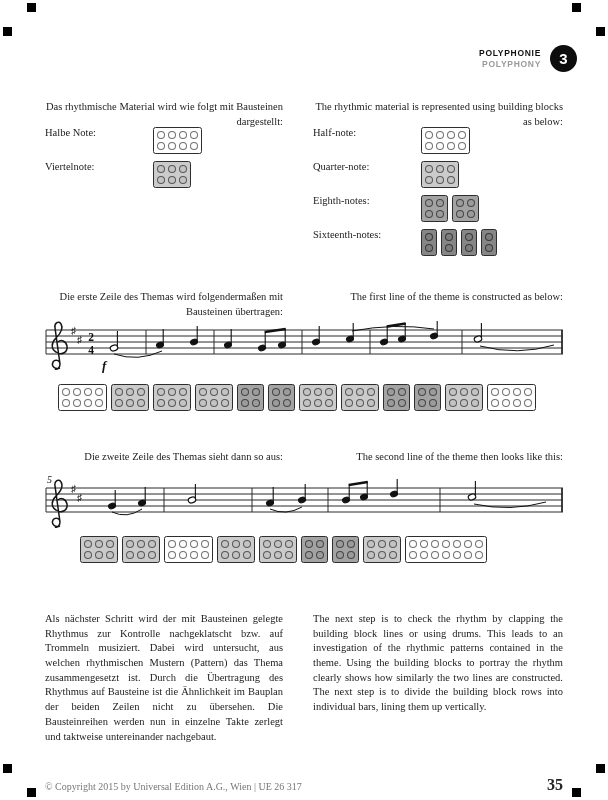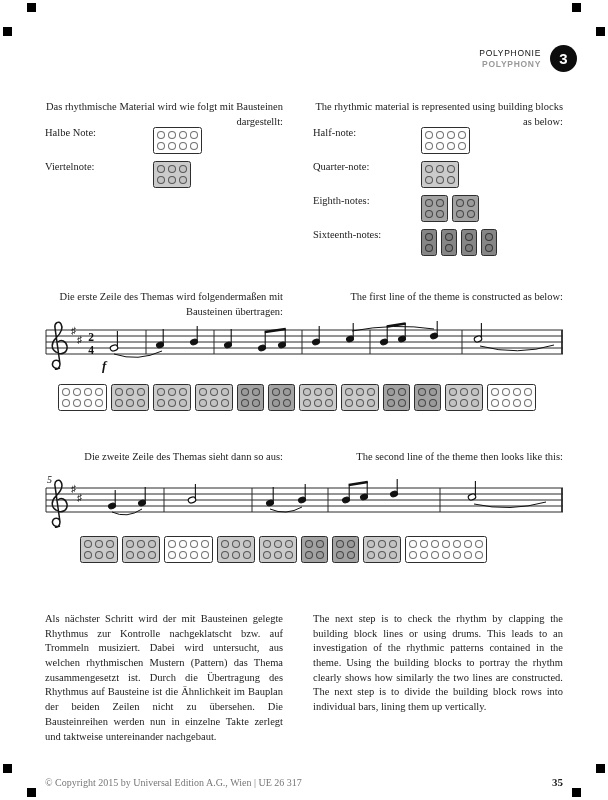--- a/index.html
+++ b/index.html
@@ -4,21 +4,21 @@
 <style>
   html,body{margin:0;padding:0;background:#e8e8e8;}
   .page{position:relative;width:608px;height:800px;background:#ffffff;overflow:hidden;
         font-family:"Liberation Serif", serif;color:#1c1c1c;margin:0 auto;}
   .abs{position:absolute;}
   .mark{position:absolute;width:9px;height:9px;background:#000;}
 
   
   .header{position:absolute;top:45px;right:31px;display:flex;align-items:center;gap:9px;}
   .header-titles{text-align:right;font-family:"Liberation Sans", sans-serif;line-height:1.25;}
-  .header-title{font-size:8.5px;font-weight:normal;letter-spacing:.7px;color:#111;}
+  .header-title{font-size:8.5px;font-weight:bold;letter-spacing:.7px;color:#111;}
   .header-subtitle{font-size:8.5px;font-weight:bold;letter-spacing:.7px;color:#9a9a9a;}
   .badge{width:27px;height:27px;border-radius:50%;background:#0d0d0d;color:#fff;
          display:flex;align-items:center;justify-content:center;
          font-family:"Liberation Sans", sans-serif;font-size:15px;font-weight:bold;}
 
   
   .cols{position:absolute;left:45px;width:518px;display:flex;justify-content:space-between;}
   .col-de{width:238px;}
   .col-en{width:250px;}
   .txt{font-size:10.5px;line-height:1.4;color:#222;text-align:right;}
@@ -44,21 +44,21 @@
   .staff text{font-family:"Liberation Serif", serif;fill:#111;}
   .staff .sharp{font-size:10px;}
   .staff .ts{font-size:11.5px;font-weight:bold;text-anchor:middle;}
   .staff .dyn{font-size:13px;font-style:italic;font-weight:bold;}
   .staff .mnum{font-size:10px;font-style:italic;}
 
   
   .footer{position:absolute;left:45px;width:518px;top:776px;display:flex;
           justify-content:space-between;align-items:baseline;}
   .copyright{font-size:10px;color:#777;}
-  .pagenum{font-size:11px;font-weight:600;color:#222;text-align:right;}
+  .pagenum{font-size:16px;font-weight:600;color:#222;text-align:right;}
 </style>
 </head>
 <body>
 
 <div class="page">
 
   <div class="mark" style="left:27px;top:3px"></div>
   <div class="mark" style="left:3px;top:27px"></div>
   <div class="mark" style="left:572px;top:3px"></div>
   <div class="mark" style="left:596px;top:27px"></div>

